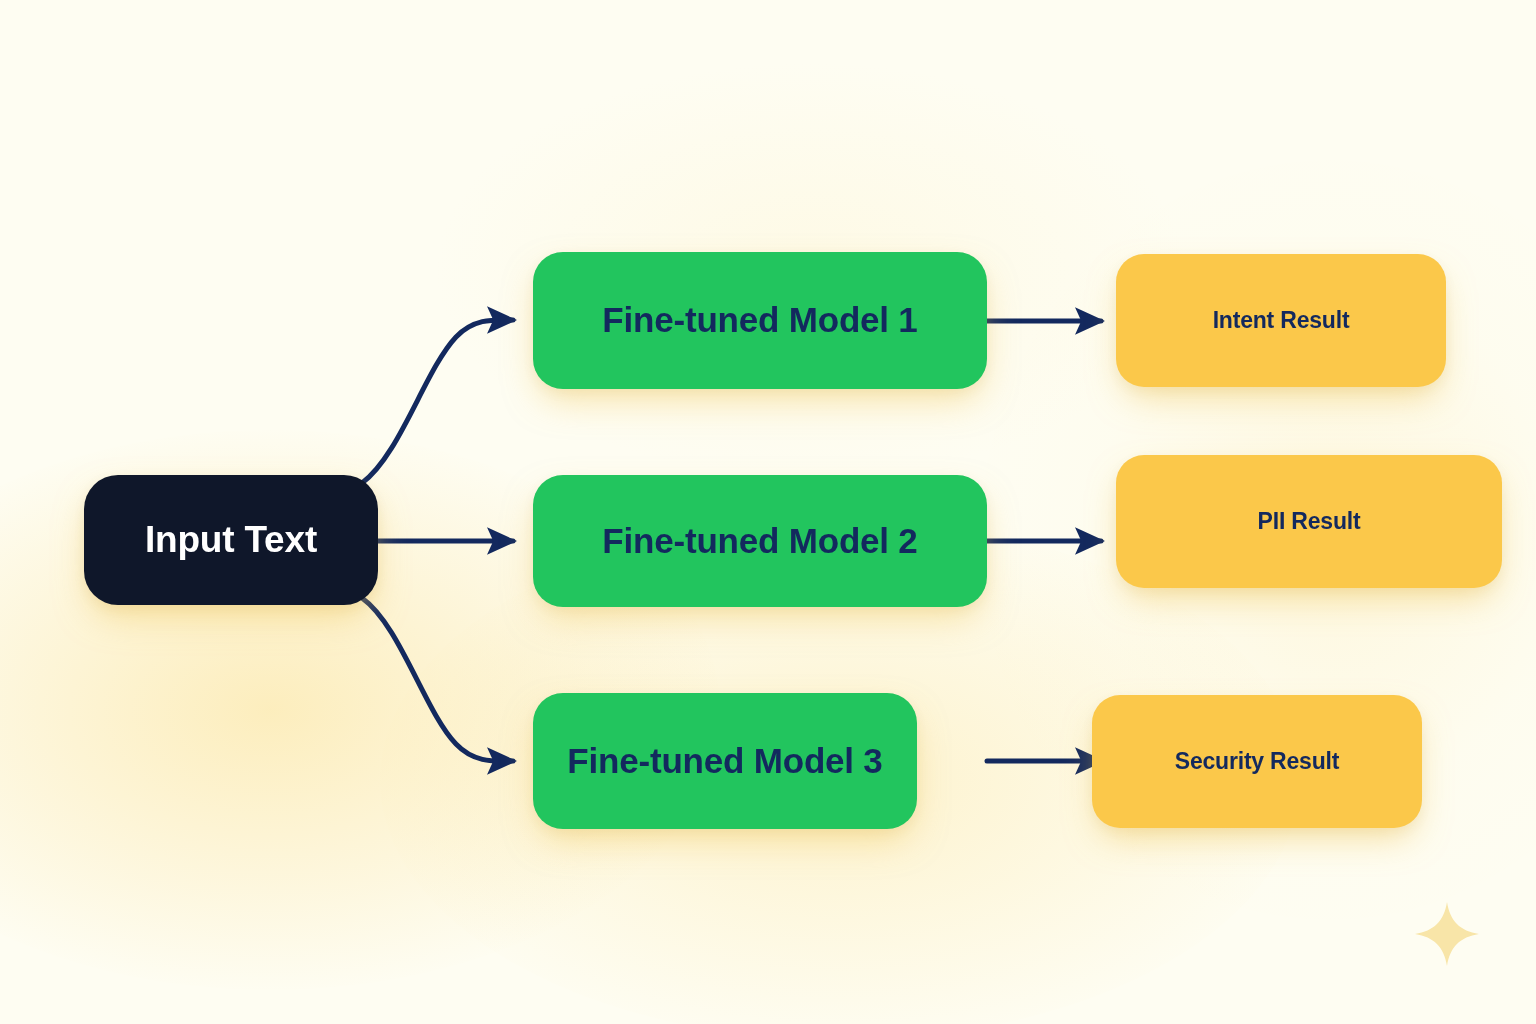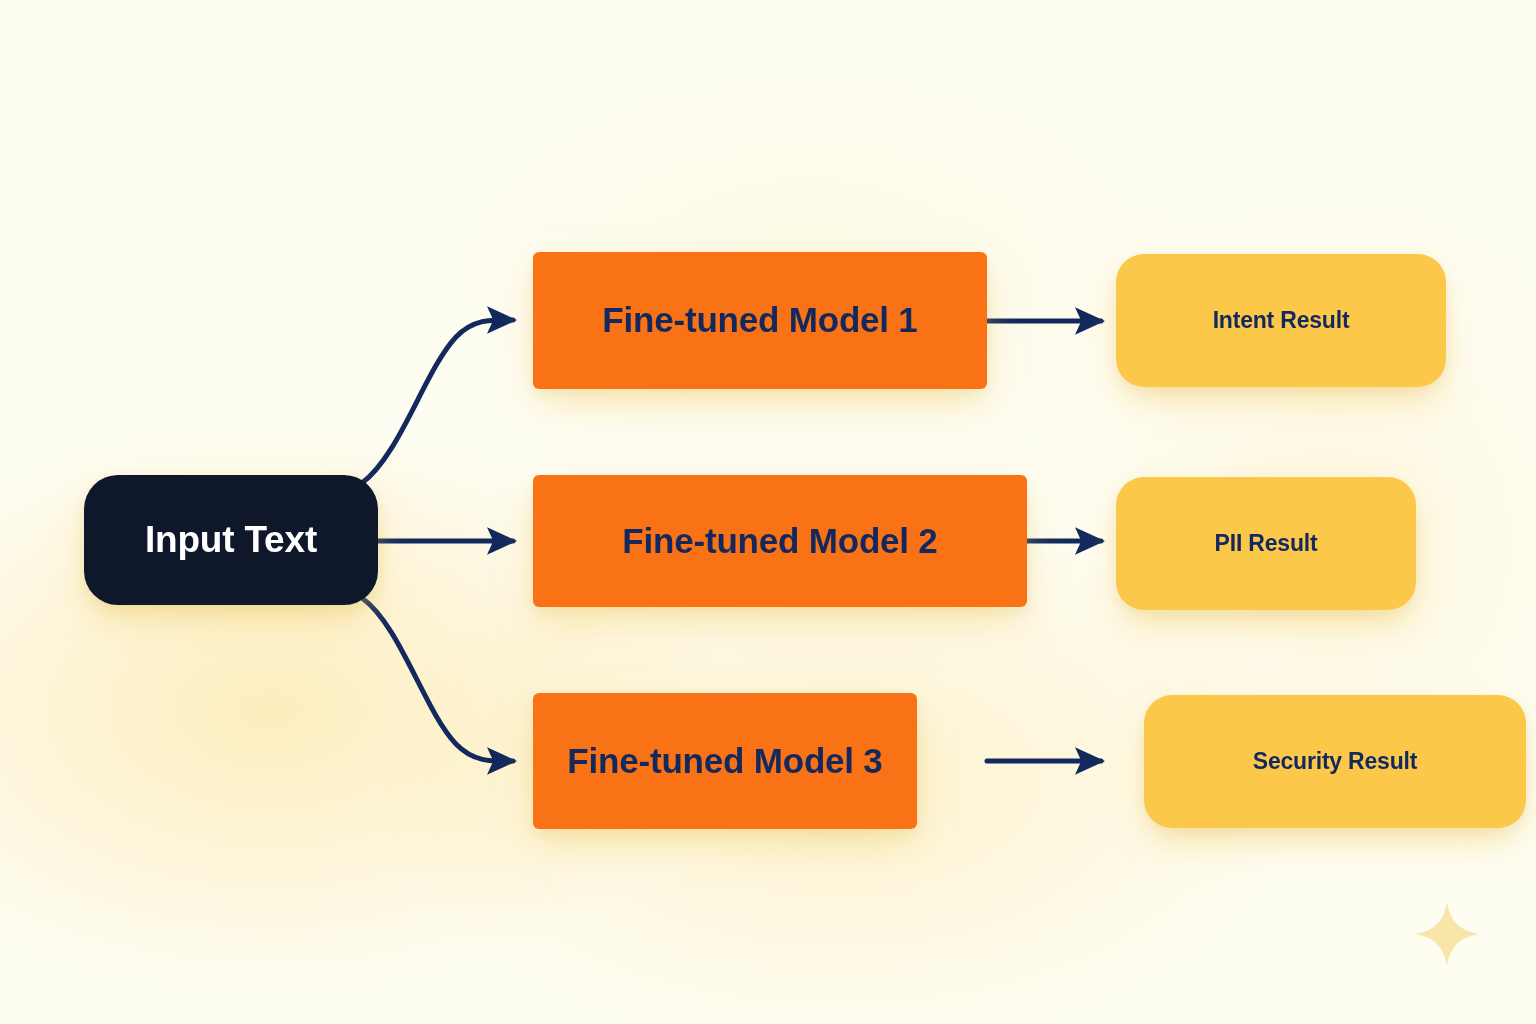--- a/index.html
+++ b/index.html
@@ -81,22 +81,22 @@
     box-shadow: 0 16px 34px -6px rgba(243,203,96,0.55),
                 0 4px 12px rgba(120,90,40,0.08);
   }
   .node-input .node-label {
     color: #ffffff;
     font-size: 37px;
     font-weight: bold;
   }
 
   .node-model {
-    background: #f97316;
-    border-radius: 6px;
+    background: #22c55e;
+    border-radius: 30px;
     box-shadow: 0 16px 34px -6px rgba(243,203,96,0.50),
                 0 4px 12px rgba(120,90,40,0.07);
   }
   .node-model .node-label {
     color: #13295e;
     font-size: 35px;
     font-weight: bold;
   }
 
   .node-result {
@@ -150,37 +150,37 @@
   </svg>
 
   <div class="node node-input" style="left:84px; top:475px; width:294px; height:130px;">
     <span class="node-label">Input Text</span>
   </div>
 
   <div class="node node-model" style="left:533px; top:252px; width:454px; height:137px;">
     <span class="node-label">Fine-tuned Model 1</span>
   </div>
 
-  <div class="node node-model" style="left:533px; top:475px; width:494px; height:132px;">
+  <div class="node node-model" style="left:533px; top:475px; width:454px; height:132px;">
     <span class="node-label">Fine-tuned Model 2</span>
   </div>
 
   <div class="node node-model" style="left:533px; top:693px; width:384px; height:136px;">
     <span class="node-label">Fine-tuned Model 3</span>
   </div>
 
   <div class="node node-result" style="left:1116px; top:254px; width:330px; height:133px;">
     <span class="node-label">Intent Result</span>
   </div>
 
-  <div class="node node-result" style="left:1116px; top:477px; width:300px; height:133px;">
+  <div class="node node-result" style="left:1116px; top:455px; width:386px; height:133px;">
     <span class="node-label">PII Result</span>
   </div>
 
-  <div class="node node-result" style="left:1144px; top:695px; width:382px; height:133px;">
+  <div class="node node-result" style="left:1092px; top:695px; width:330px; height:133px;">
     <span class="node-label">Security Result</span>
   </div>
 
   <svg class="sparkle" style="left:1412px; top:899px;" width="70" height="70" viewBox="0 0 70 70">
     <path d="M35 3 C38 22 48 32 67 35 C48 38 38 48 35 67 C32 48 22 38 3 35 C22 32 32 22 35 3 Z" fill="#f8e5a8"></path>
   </svg>
 
 </div>
 
 </body></html>

